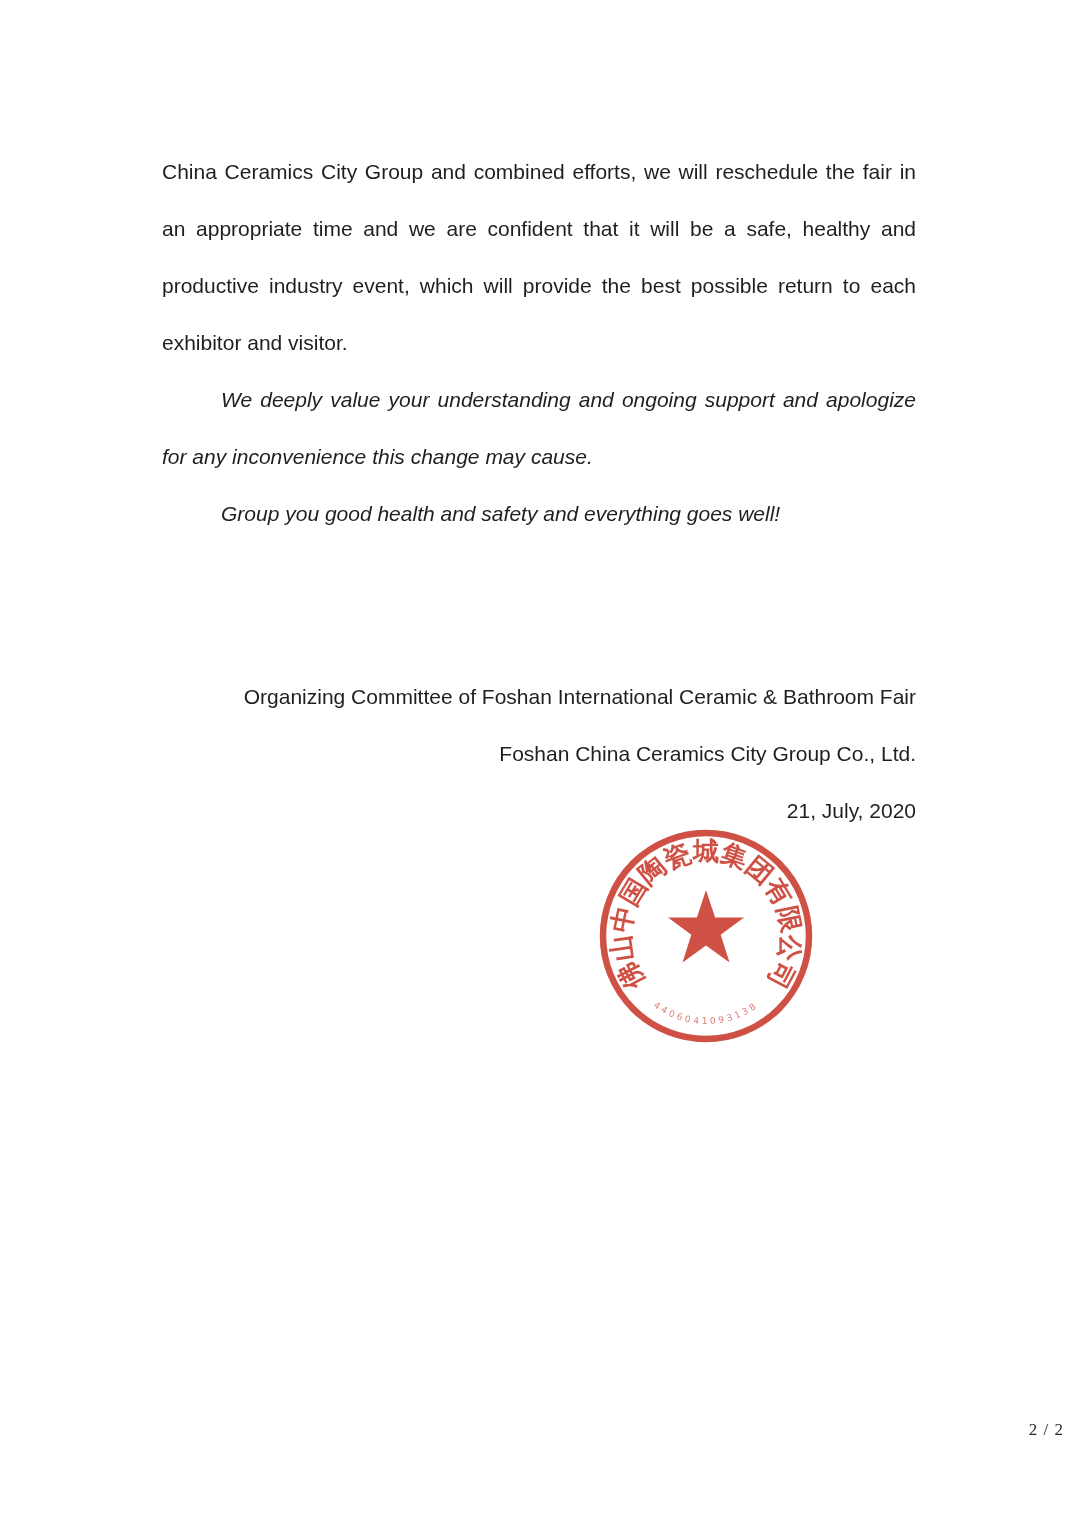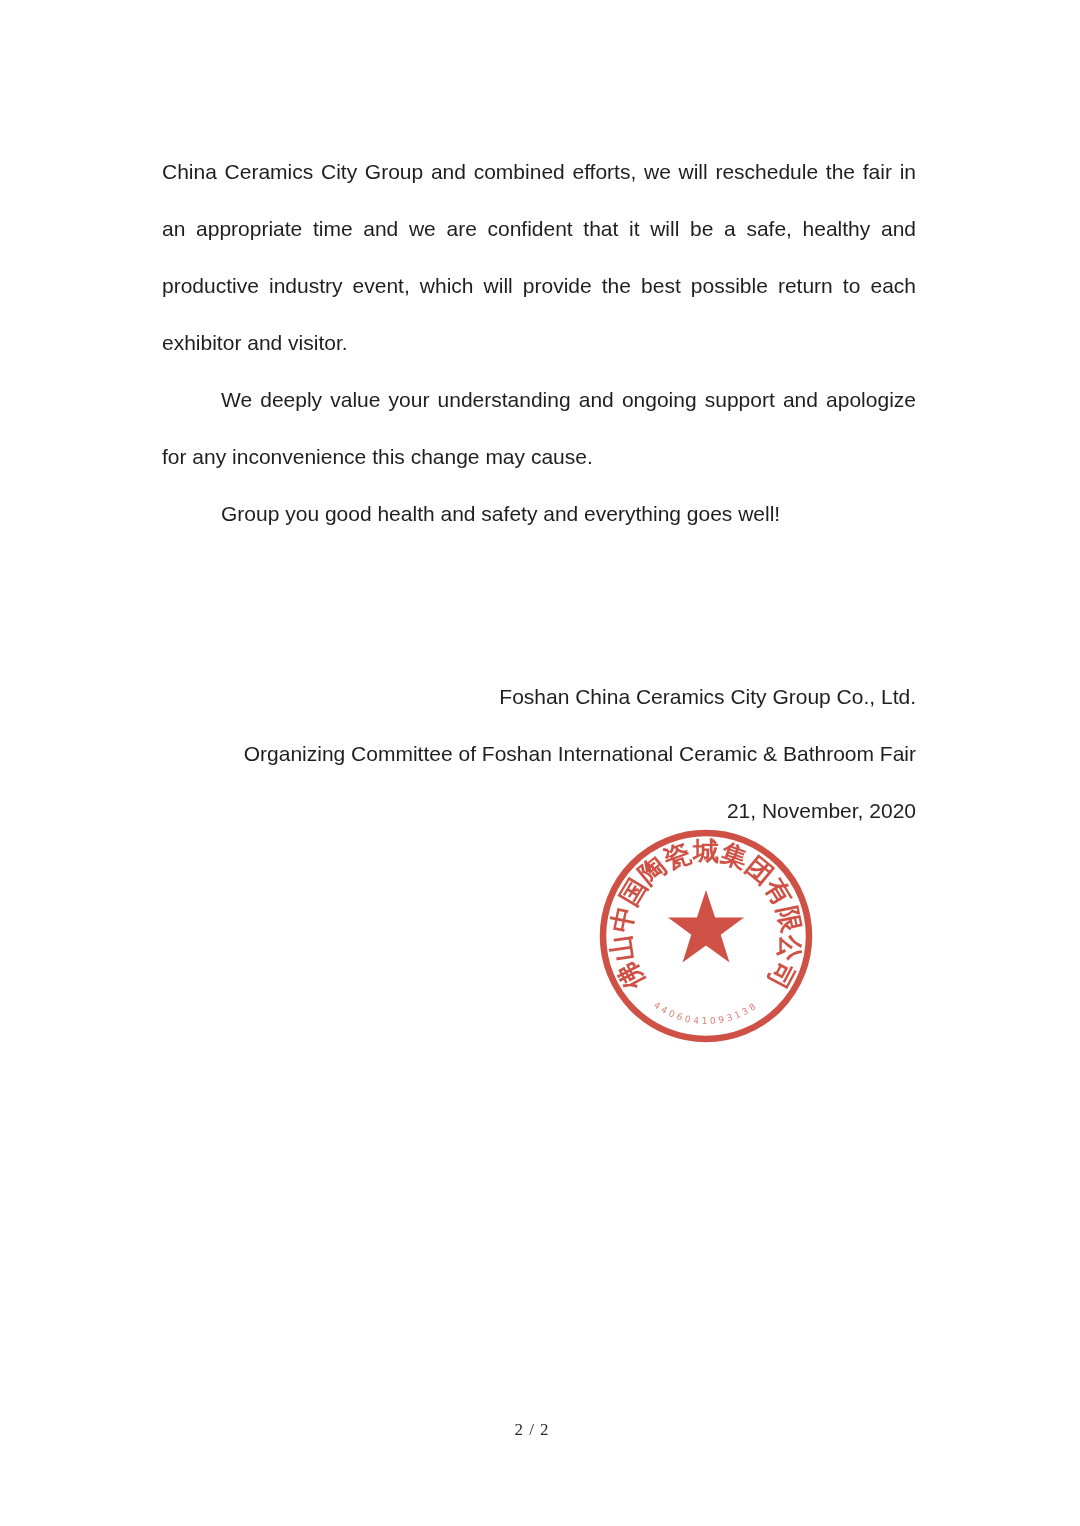--- a/index.html
+++ b/index.html
@@ -24,20 +24,21 @@
     color: #1f1f1f;
     font-size: 21px;
     line-height: 57px;
   }
   .content p {
     margin: 0;
     text-align: justify;
   }
   .content p.indent {
     text-indent: 59px;
+    font-style: italic;
   }
   .signature {
     margin-top: 126px;
   }
   .signature p {
     text-align: right;
   }
   .stamp {
     position: absolute;
     left: 596px;
@@ -57,41 +58,41 @@
     font-family: "DejaVu Sans", sans-serif;
     font-size: 9px;
     letter-spacing: 3px;
     opacity: 0.75;
   }
   .page-footer {
     position: absolute;
     left: 0;
     right: 0;
     top: 1408px;
-    text-align: center;
+    text-align: right;
     font-family: "Liberation Serif", serif;
     font-size: 17px;
     color: #2b2b2b;
     letter-spacing: 1px;
   }
 </style>
 </head>
 <body>
 
 <div class="page">
 
   <main class="content">
     <p>China Ceramics City Group and combined efforts, we will reschedule the fair in an appropriate time and we are confident that it will be a safe, healthy and productive industry event, which will provide the best possible return to each exhibitor and visitor.</p>
     <p class="indent">We deeply value your understanding and ongoing support and apologize for any inconvenience this change may cause.</p>
     <p class="indent">Group you good health and safety and everything goes well!</p>
 
     <div class="signature">
+      <p>Organizing Committee of Foshan International Ceramic &amp; Bathroom Fair</p>
       <p>Foshan China Ceramics City Group Co., Ltd.</p>
-      <p>Organizing Committee of Foshan International Ceramic &amp; Bathroom Fair</p>
-      <p>21, November, 2020</p>
+      <p>21, July, 2020</p>
     </div>
   </main>
 
   <div class="stamp">
     <svg viewBox="0 0 220 220" width="220" height="220" aria-hidden="true">
       <circle cx="110" cy="110" r="103" fill="none" stroke-width="6.5" stroke="#c9392b"></circle>
 
       <path id="ringPath" d="M 51.8 158.9 A 76 76 0 1 1 168.2 158.9" fill="none"></path>
       <text class="ring-text" text-anchor="middle" fill="#c9392b"><textPath href="#ringPath" startOffset="50%">佛山中国陶瓷城集团有限公司</textPath></text>
 

